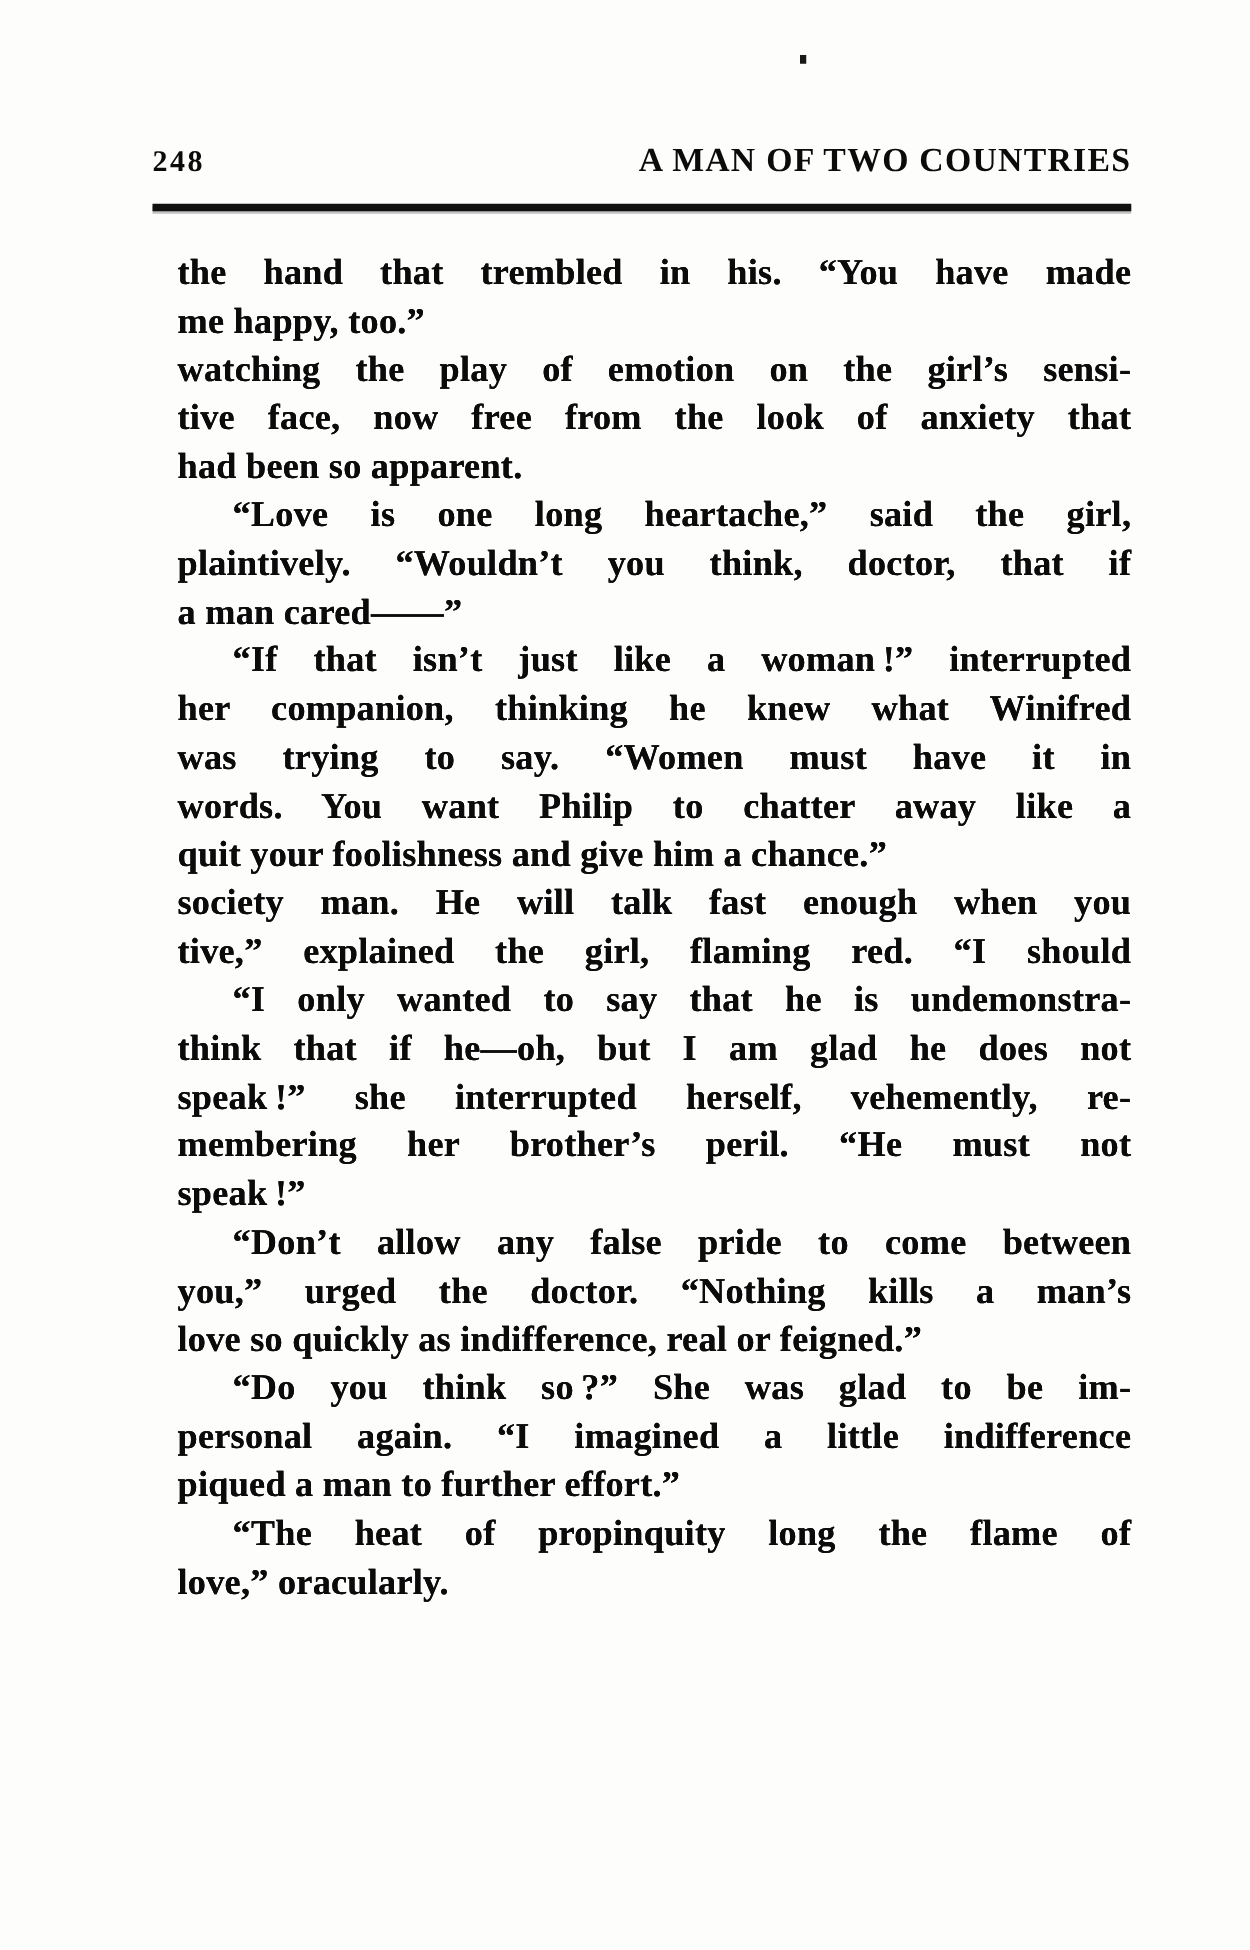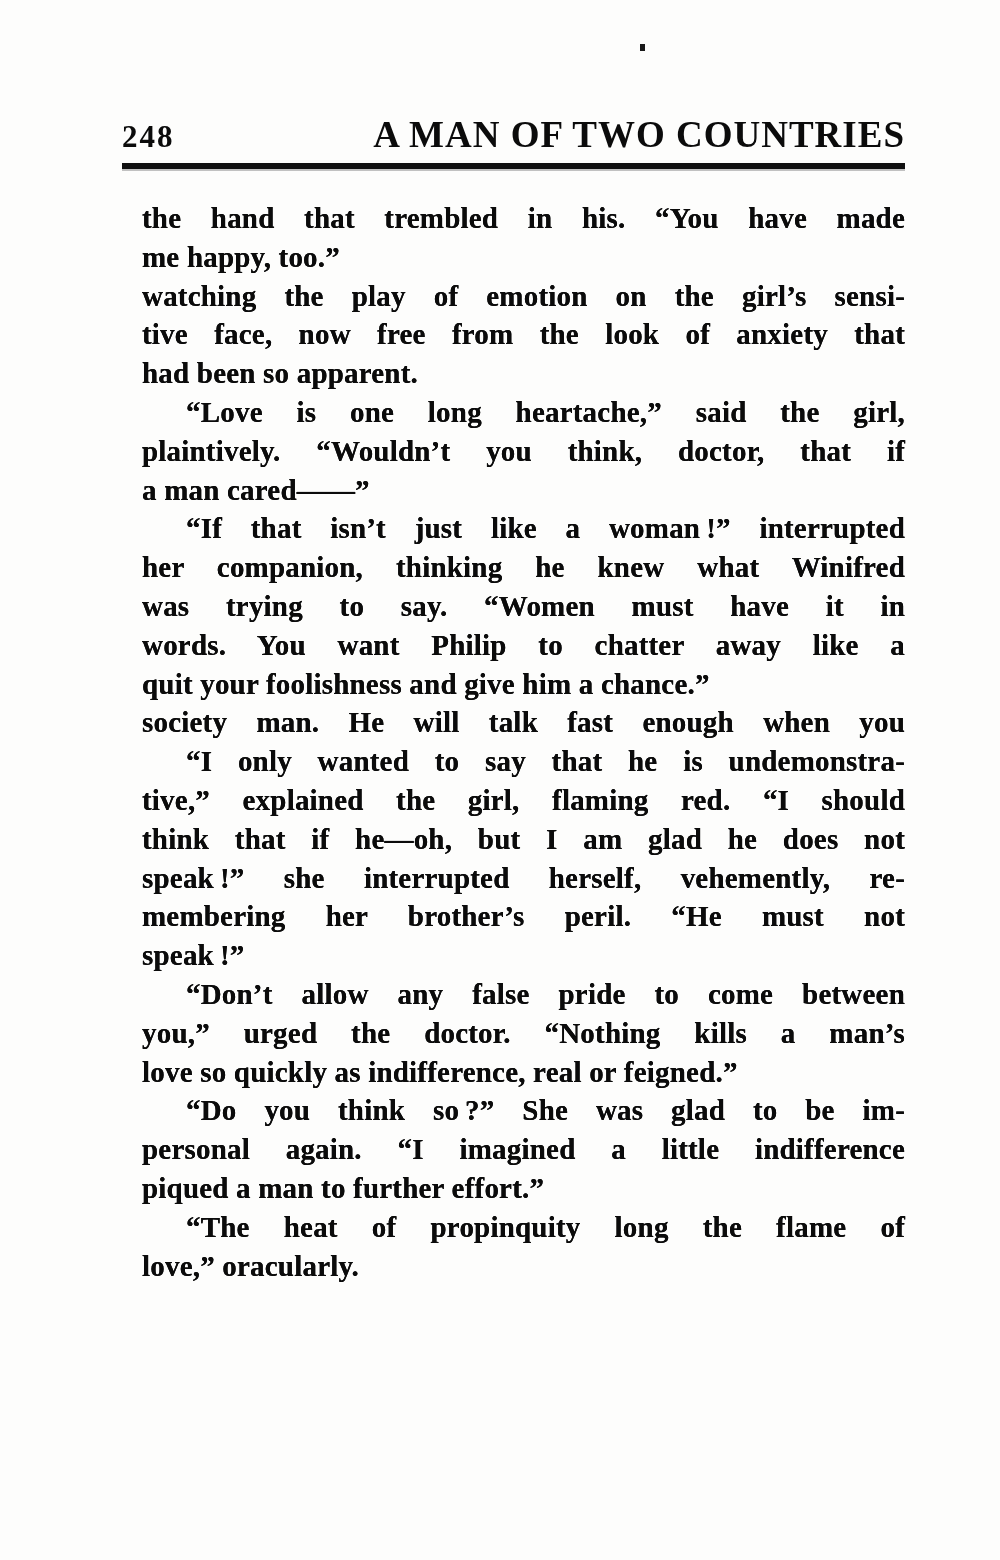--- a/index.html
+++ b/index.html
@@ -22,26 +22,26 @@
     top: 113px;
     width: 783px;
   }
   .running-head {
     display: flex;
     justify-content: space-between;
     align-items: baseline;
     height: 44px;
   }
   .page-number {
-    font-size: 31px;
+    font-size: 24px;
     font-weight: bold;
     letter-spacing: 2px;
   }
   .header-title {
-    font-size: 37px;
+    font-size: 27px;
     font-weight: bold;
     letter-spacing: 1px;
     white-space: nowrap;
   }
   .header-rule {
     margin-top: 6px;
     height: 6px;
     background: #101010;
     box-shadow: 0 2px 0 rgba(16,16,16,0.25);
   }
@@ -92,22 +92,22 @@
         <div class="line last">had been so apparent.</div>
         <div class="line indent">“Love is one long heartache,” said the girl,</div>
         <div class="line">plaintively.  “Wouldn’t you think, doctor, that if</div>
         <div class="line last">a man cared——”</div>
         <div class="line indent">“If that isn’t just like a woman !” interrupted</div>
         <div class="line">her companion, thinking he knew what Winifred</div>
         <div class="line">was trying to say.  “Women must have it in</div>
         <div class="line">words.  You want Philip to chatter away like a</div>
         <div class="line last">quit your foolishness and give him a chance.”</div>
         <div class="line">society man.  He will talk fast enough when you</div>
+        <div class="line">tive,” explained the girl, flaming red.  “I should</div>
         <div class="line indent">“I only wanted to say that he is undemonstra-</div>
-        <div class="line">tive,” explained the girl, flaming red.  “I should</div>
         <div class="line">think that if he—oh, but I am glad he does not</div>
         <div class="line">speak !” she interrupted herself, vehemently, re-</div>
         <div class="line">membering her brother’s peril.  “He must not</div>
         <div class="line last">speak !”</div>
         <div class="line indent">“Don’t allow any false pride to come between</div>
         <div class="line">you,” urged the doctor.  “Nothing kills a man’s</div>
         <div class="line last">love so quickly as indifference, real or feigned.”</div>
         <div class="line indent">“Do you think so ?”  She was glad to be im-</div>
         <div class="line">personal again.  “I imagined a little indifference</div>
         <div class="line last">piqued a man to further effort.”</div>

